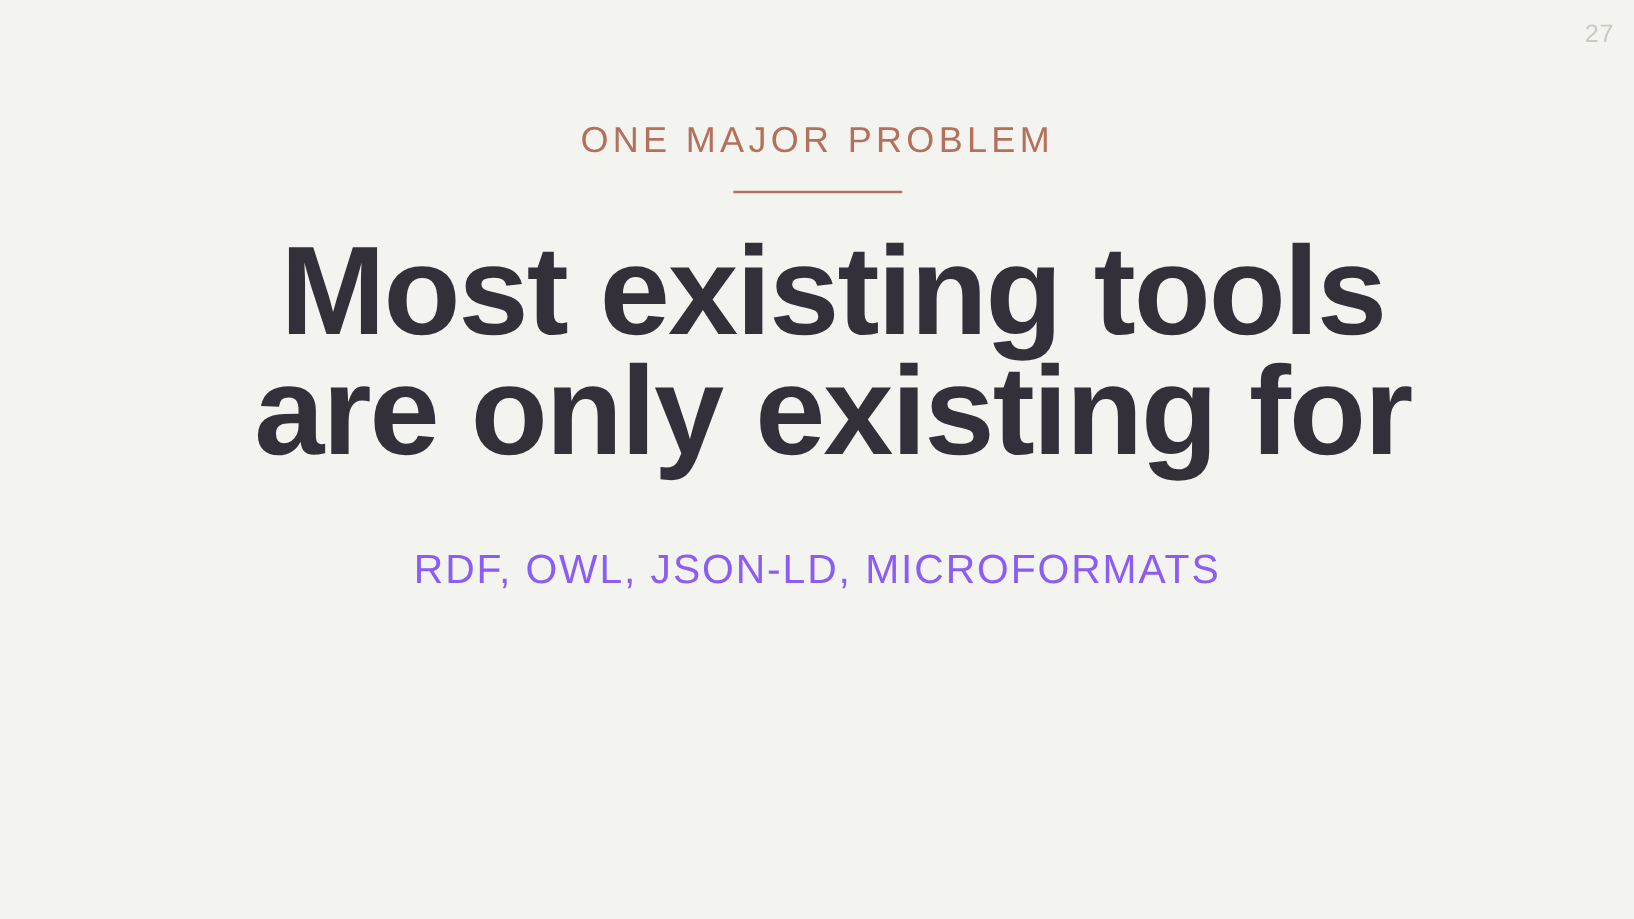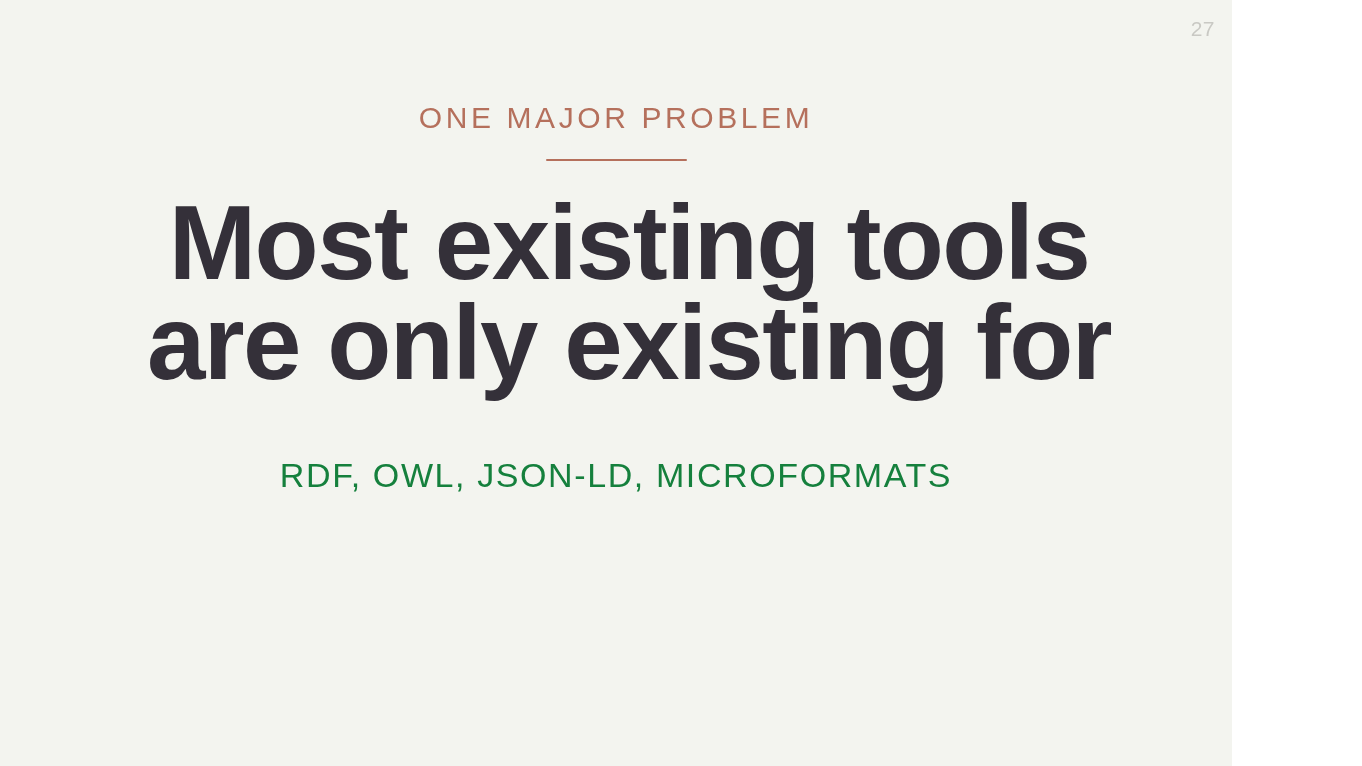--- a/index.html
+++ b/index.html
@@ -11,21 +11,21 @@
   body {
     width: 1362px;
     height: 766px;
     overflow: hidden;
     font-family: "Liberation Sans", sans-serif;
     -webkit-font-smoothing: antialiased;
   }
 
   #slide {
     position: relative;
-    width: 1232px;
+    width: 1362px;
     height: 766px;
     background: #F3F4EF;
     box-sizing: border-box;
     overflow: hidden;
   }
 
   
   #page-number {
     position: absolute;
     top: 18px;
@@ -92,21 +92,21 @@
     display: block;
     white-space: nowrap;
   }
 
   
   #subtitle {
     margin-top: 62px;
     font-family: "Liberation Sans", sans-serif;
     font-size: 34px;
     font-weight: 400;
-    color: #15803d;
+    color: #8b5cf6;
     letter-spacing: 1.6px;
     text-transform: uppercase;
     text-align: center;
     line-height: 1.2;
     white-space: nowrap;
   }
 </style>
 </head>
 <body>
 

